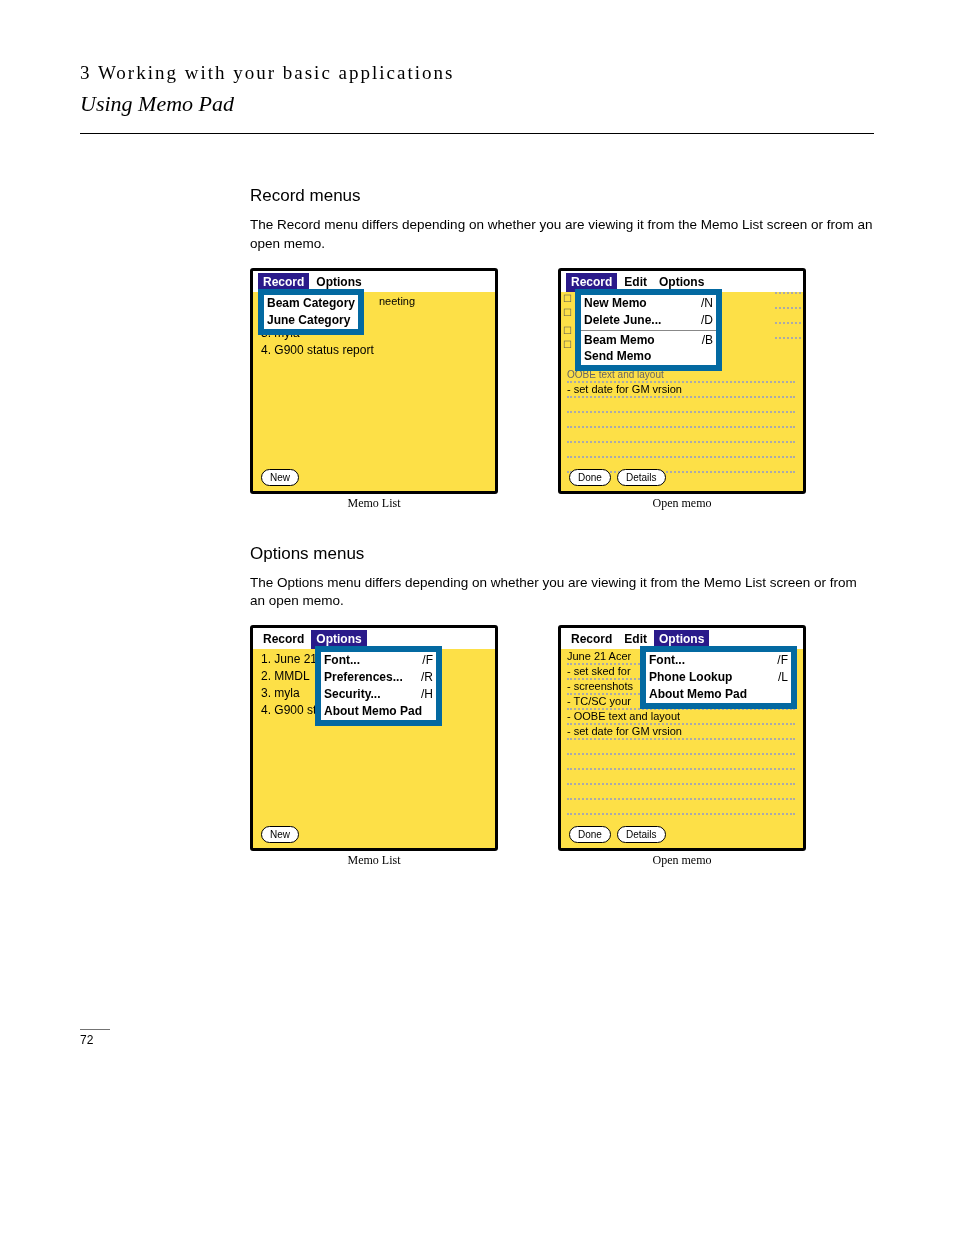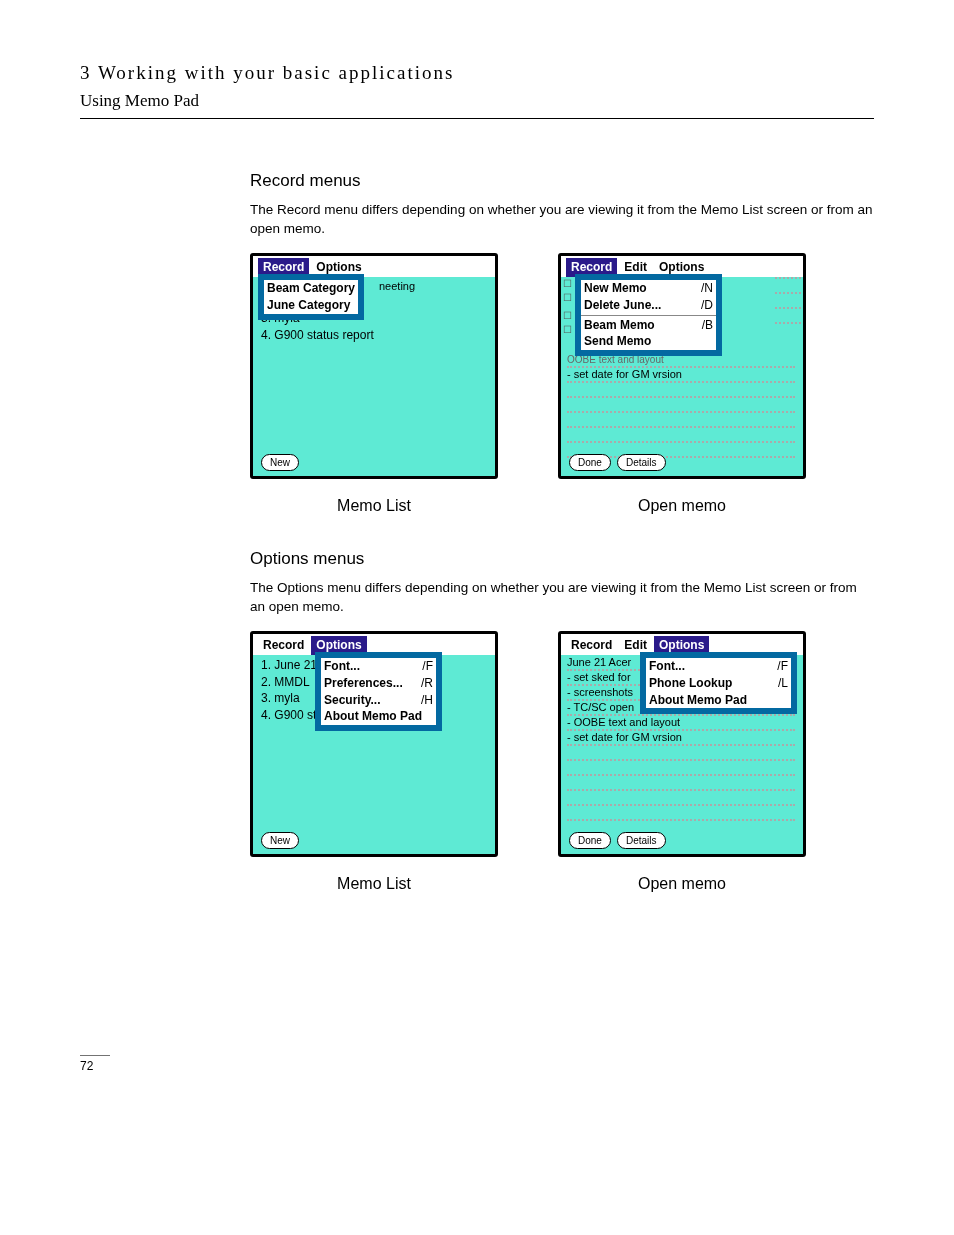--- a/index.html
+++ b/index.html
@@ -10,22 +10,23 @@
     font-size: 14px;
     line-height: 1.4;
   }
   .header-chapter {
     font-size: 19px;
     letter-spacing: 2px;
     font-weight: normal;
     margin-bottom: 2px;
   }
   .header-section {
-    font-size: 17px;
-    margin-bottom: 6px;
+    font-size: 22px;
+    font-style: italic;
+    margin-bottom: 14px;
   }
   .header-rule {
     border: none;
     border-top: 1px solid #000;
     margin: 0 0 50px 0;
   }
   .content {
     margin-left: 170px;
   }
   .section-title {
@@ -46,21 +47,21 @@
   .fig-col {
     display: flex;
     flex-direction: column;
     align-items: center;
   }
   .device {
     width: 242px;
     height: 220px;
     border: 3px solid #000;
     border-radius: 3px;
-    background: #5eead4;
+    background: #fde047;
     position: relative;
     font-family: Arial, Helvetica, sans-serif;
     font-size: 12px;
     overflow: hidden;
   }
   .menubar {
     display: flex;
     background: #fff;
     padding: 2px 0 0 5px;
     font-weight: bold;
@@ -125,23 +126,23 @@
     bottom: 5px;
     border: 1.5px solid #000;
     border-radius: 10px;
     padding: 0 8px;
     font-size: 10px;
     background: #fff;
     font-family: Arial, Helvetica, sans-serif;
     line-height: 15px;
   }
   .caption {
-    font-family: Liberation Sans, sans-serif;
-    font-size: 16px;
-    margin-top: 16px;
+    font-family: Liberation Serif, serif;
+    font-size: 12px;
+    margin-top: 1px;
   }
   .pagefoot {
     margin-top: 160px;
     border-top: 1px solid #737373;
     font-family: Arial, Helvetica, sans-serif;
     font-size: 12px;
     padding-top: 2px;
     width: 30px;
     margin-left: -170px;
   }
@@ -305,21 +306,21 @@
           <div class="dots-line">
               <span>June 21 Acer</span>
             </div>
           <div class="dots-line">
               <span class="bullet">set sked for</span>
             </div>
           <div class="dots-line">
               <span class="bullet">screenshots</span>
             </div>
           <div class="dots-line">
-              <span class="bullet">TC/SC open</span>
+              <span class="bullet">TC/SC your</span>
             </div>
           <div class="dots-line">
               <span class="bullet">OOBE text and layout</span>
             </div>
           <div class="dots-line">
               <span class="bullet">set date for GM vrsion</span>
             </div>
           <div class="dots-line"></div>
           <div class="dots-line"></div>
           <div class="dots-line"></div>

